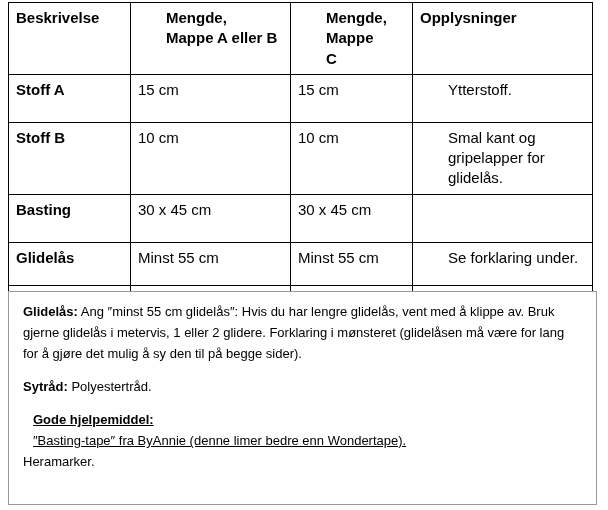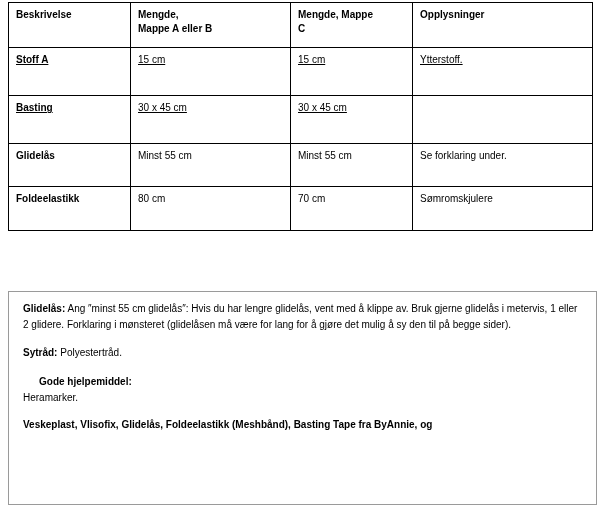--- a/index.html
+++ b/index.html
@@ -26,21 +26,21 @@
   .table-wrap {
     position: absolute;
     left: 8px;
     top: 2px;
     width: 584px;
   }
   table.materials {
     border-collapse: collapse;
     width: 584px;
     table-layout: fixed;
-    font-size: 10px;
+    font-size: 15px;
   }
   table.materials td,
   table.materials th {
     border: 1px solid #000000;
     vertical-align: top;
     padding: 5px 6px 5px 7px;
     line-height: 1.35;
     text-align: left;
     font-weight: normal;
   }
@@ -49,47 +49,48 @@
   }
   table.materials td.rowhead {
     font-weight: bold;
   }
   col.c1 { width: 122px; }
   col.c2 { width: 160px; }
   col.c3 { width: 122px; }
   col.c4 { width: 180px; }
 
   tr.r-head td, tr.r-head th { height: 34px; }
-  tr.r-tall  td { height: 37px; text-decoration: underline; }
+  tr.r-tall  td { height: 37px; }
   tr.r-mid   td { height: 41px; }
   tr.r-short td { height: 26px; }
   tr.r-med   td { height: 32px; }
   tr.r-last  td { height: 33px; }
 
-  .cellline { display: block; }
+  .cellline { display: block; margin-left: 28px; }
 
   
   .notes {
     position: absolute;
     left: 8px;
     top: 291px;
     width: 589px;
     height: 214px;
     box-sizing: border-box;
     border: 1px solid #9a9a9a;
     background: #ffffff;
     padding: 9px 14px 0 14px;
-    font-size: 10px;
+    font-size: 13px;
     line-height: 1.62;
   }
   .notes p {
     margin: 0 0 12px 0;
   }
   .notes p.tight {
-    margin: 0 0 0 16px;
+    margin: 0 0 0 10px;
+    text-decoration: underline;
   }
   .notes p.gap-sm {
     margin: 0 0 11px 0;
   }
   .notes b { font-weight: bold; }
   .notes .bold-block {
     font-weight: bold;
     margin: 0;
   }
 </style>
@@ -123,20 +124,29 @@
         <tr class="r-tall">
           <td class="rowhead">Stoff A</td>
           <td>15 cm</td>
           <td>15 cm</td>
           <td>
             <span class="cellline">Ytterstoff.</span>
             <span class="cellline"></span>
           </td>
         </tr>
 
+        <tr class="r-mid">
+          <td class="rowhead">Stoff B</td>
+          <td>10 cm</td>
+          <td>10 cm</td>
+          <td>
+            <span class="cellline">Smal kant og gripelapper for</span>
+            <span class="cellline">glidelås.</span>
+          </td>
+        </tr>
 
 
         <tr class="r-tall">
           <td class="rowhead">Basting</td>
           <td>30 x 45 cm</td>
           <td>30 x 45 cm</td>
           <td>
             <span class="cellline"></span>
             <span class="cellline"></span>
           </td>
@@ -165,18 +175,18 @@
       </tbody>
     </table>
   </div>
 
   <div class="notes">
     <p><b>Glidelås:</b><span> Ang ″minst 55 cm glidelås″: Hvis du har lengre glidelås, vent med å klippe av. Bruk gjerne glidelås i metervis, 1 eller 2 glidere. Forklaring i mønsteret (glidelåsen må være for lang for å gjøre det mulig å sy den til på begge sider).</span></p>
 
     <p><b>Sytråd:</b><span> Polyestertråd.</span></p>
 
     <p class="tight"><b>Gode hjelpemiddel:</b></p>
+    <p class="tight">″Basting-tape″ fra ByAnnie (denne limer bedre enn Wondertape).</p>
     <p class="gap-sm">Heramarker.</p>
 
-    <p class="bold-block">Veskeplast, Vlisofix, Glidelås, Foldeelastikk (Meshbånd), Basting Tape fra ByAnnie, og</p>
   </div>
 
 </div>
 
 </body></html>

